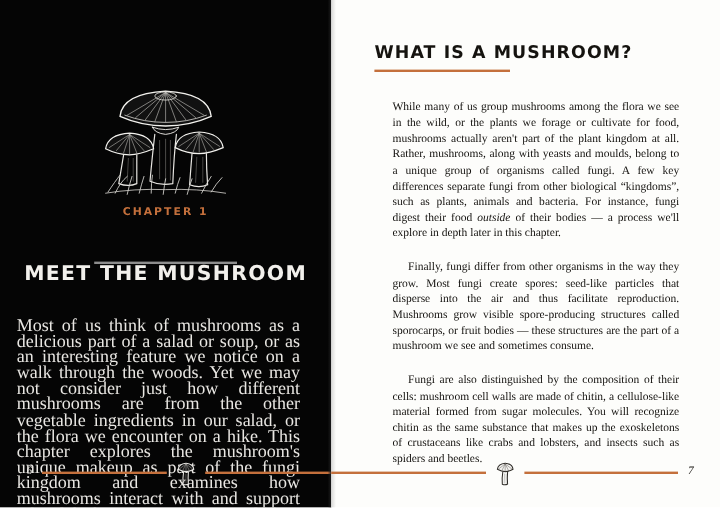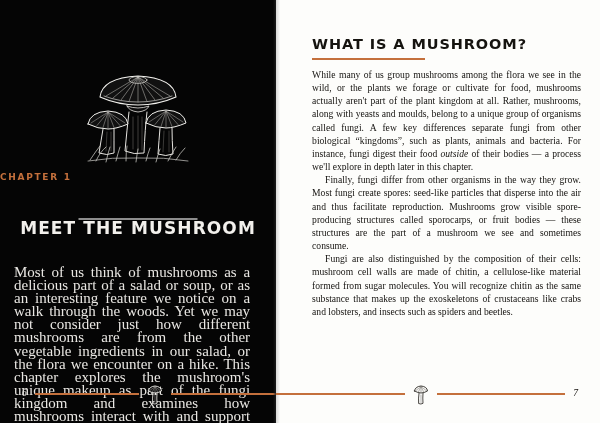--- a/index.html
+++ b/index.html
@@ -48,20 +48,21 @@
     display: flex;
     align-items: flex-end;
     justify-content: center;
   }
   .illustration svg { display: block; }
 
   .chapter-label {
     position: absolute;
     top: 172px;
     left: 0; right: 0;
+    text-align: center;
     color: #c4703c;
     font-family: "DejaVu Sans", sans-serif;
     font-weight: bold;
     font-size: 9px;
     letter-spacing: 1.7px;
   }
 
   .chapter-title {
     position: absolute;
     top: 190px;
@@ -138,21 +139,21 @@
     top: 68px;
     left: 36px;
     right: 19px;
     color: #14120f;
     font-family: "Liberation Serif", serif;
     font-size: 9.6px;
     line-height: 13.15px;
     text-align: justify;
     hyphens: auto;
   }
-  .right-body p { margin: 0; }
+  .right-body p { margin: 15px; }
   .right-body p + p { text-indent: 13px; }
   .right-body em { font-style: italic; }
 
   
   .footer {
     position: absolute;
     bottom: 22px;
     height: 14px;
     display: flex;
     align-items: center;

